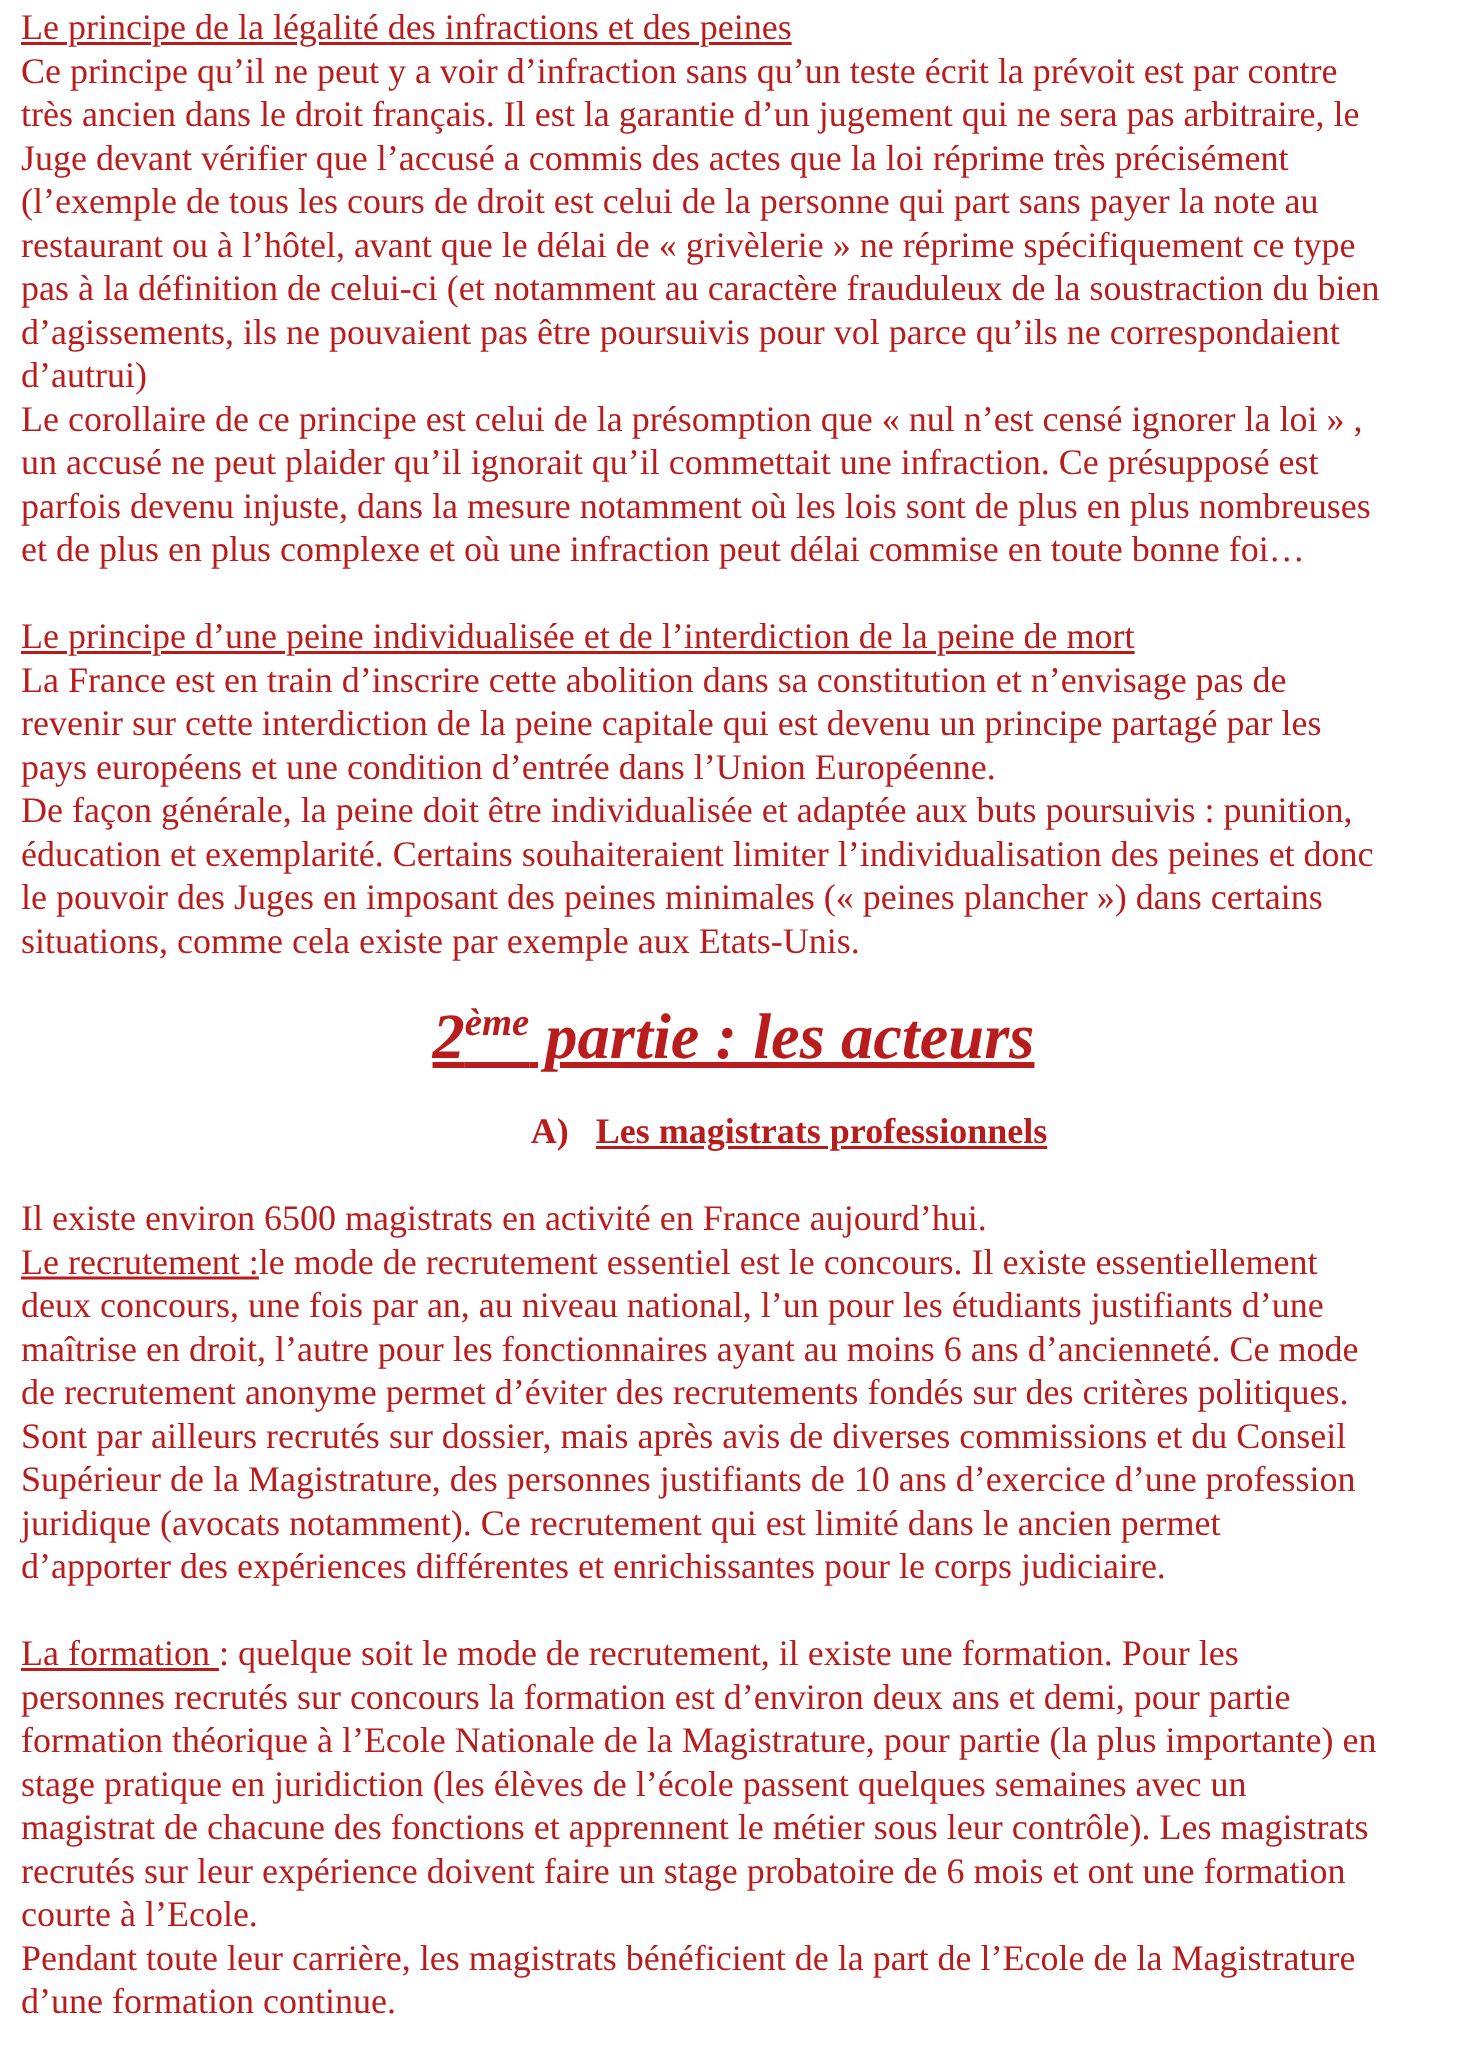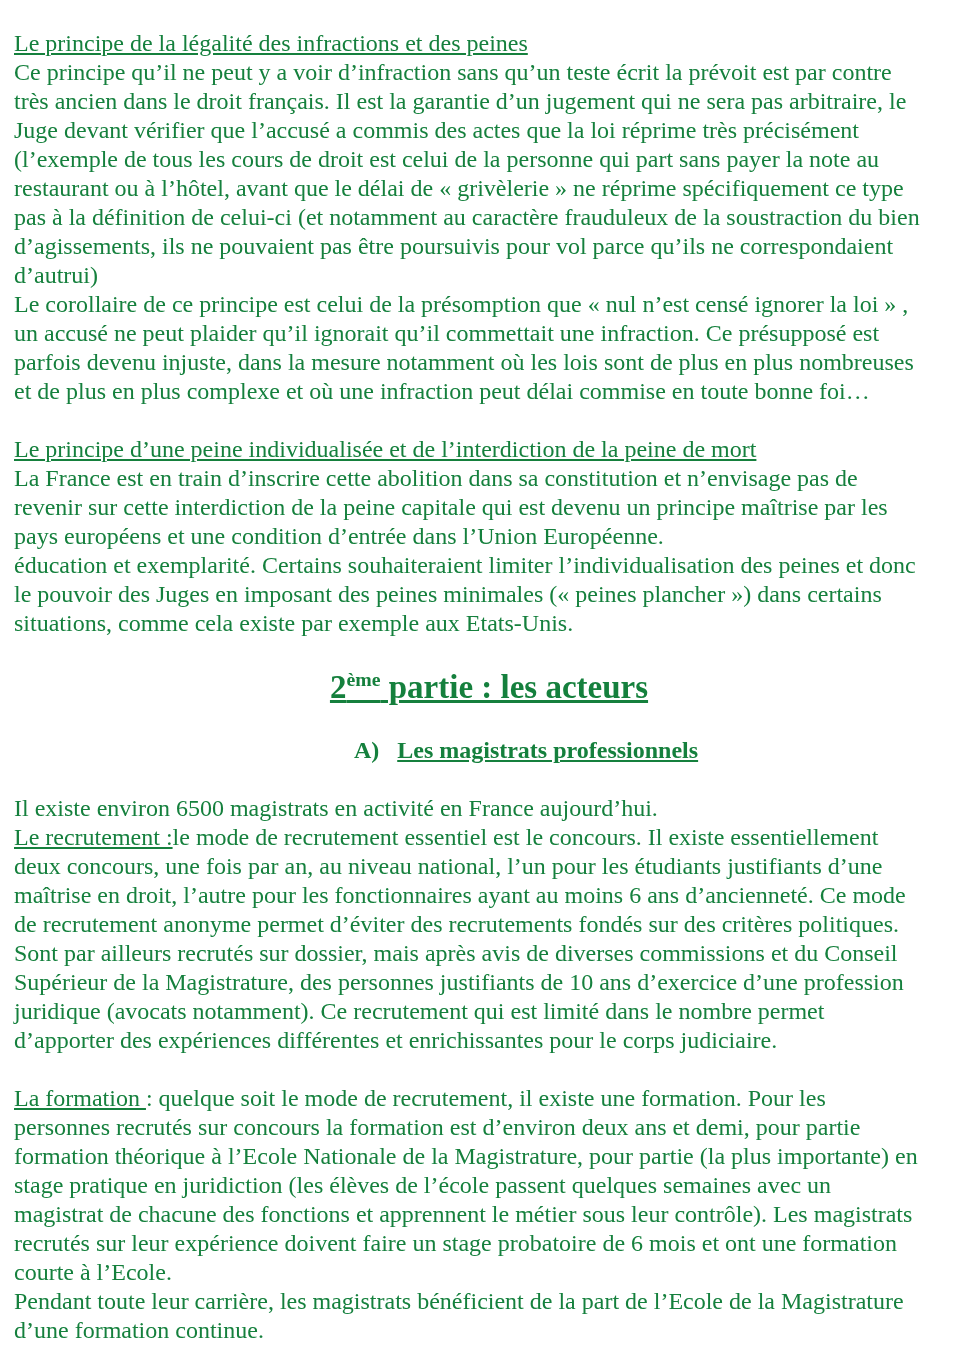--- a/index.html
+++ b/index.html
@@ -6,38 +6,39 @@
   body {
     width: 974px;
     height: 1363px;
     background: #ffffff;
     overflow: hidden;
   }
   .page {
     box-sizing: border-box;
     width: 974px;
     height: 1363px;
-    padding: 29px 10px 0 14px;
+    padding: 5px 10px 0 14px;
     font-family: "Liberation Serif", "DejaVu Serif", serif;
     font-size: 24px;
-    color: #15803d;
+    color: #b91c1c;
   }
   .line {
     height: 29px;
     line-height: 29px;
     white-space: pre;
   }
   .blank { height: 29px; }
   .u  { text-decoration: underline; }
   .b  { font-weight: bold; text-align: center; }
   .center { text-align: center; }
   .big {
-    font-size: 33px;
+    font-size: 43px;
     height: 40px;
     line-height: 40px;
+    font-style: italic;
   }
   sup {
     font-size: 60%;
     vertical-align: super;
     line-height: 0;
   }
   .tab { margin-left: 18px; }
 </style>
 </head>
 <body>
@@ -52,38 +53,39 @@
     <div class="line"><span>pas à la définition de celui-ci (et notamment au caractère frauduleux de la soustraction du bien</span></div>
     <div class="line"><span>d’agissements, ils ne pouvaient pas être poursuivis pour vol parce qu’ils ne correspondaient</span></div>
     <div class="line"><span>d’autrui)</span></div>
     <div class="line"><span>Le corollaire de ce principe est celui de la présomption que « nul n’est censé ignorer la loi » ,</span></div>
     <div class="line"><span>un accusé ne peut plaider qu’il ignorait qu’il commettait une infraction. Ce présupposé est</span></div>
     <div class="line"><span>parfois devenu injuste, dans la mesure notamment où les lois sont de plus en plus nombreuses</span></div>
     <div class="line"><span>et de plus en plus complexe et où une infraction peut délai commise en toute bonne foi…</span></div>
     <div class="line blank"></div>
     <div class="line u"><span>Le principe d’une peine individualisée et de l’interdiction de la peine de mort</span></div>
     <div class="line"><span>La France est en train d’inscrire cette abolition dans sa constitution et n’envisage pas de</span></div>
-    <div class="line"><span>revenir sur cette interdiction de la peine capitale qui est devenu un principe maîtrise par les</span></div>
+    <div class="line"><span>revenir sur cette interdiction de la peine capitale qui est devenu un principe partagé par les</span></div>
     <div class="line"><span>pays européens et une condition d’entrée dans l’Union Européenne.</span></div>
+    <div class="line"><span>De façon générale, la peine doit être individualisée et adaptée aux buts poursuivis : punition,</span></div>
     <div class="line"><span>éducation et exemplarité. Certains souhaiteraient limiter l’individualisation des peines et donc</span></div>
     <div class="line"><span>le pouvoir des Juges en imposant des peines minimales (« peines plancher ») dans certains</span></div>
     <div class="line"><span>situations, comme cela existe par exemple aux Etats-Unis.</span></div>
     <div class="line blank"></div>
     <div class="line center big b u"><span>2</span><sup>ème</sup><span> partie : les acteurs</span></div>
     <div class="line blank"></div>
     <div class="line b" style="padding-left: 74px;"><span>A)</span><span class="u tab">Les magistrats professionnels</span></div>
     <div class="line blank"></div>
     <div class="line"><span>Il existe environ 6500 magistrats en activité en France aujourd’hui.</span></div>
     <div class="line"><span class="u">Le recrutement :</span><span>le mode de recrutement essentiel est le concours. Il existe essentiellement</span></div>
     <div class="line"><span>deux concours, une fois par an, au niveau national, l’un pour les étudiants justifiants d’une</span></div>
     <div class="line"><span>maîtrise en droit, l’autre pour les fonctionnaires ayant au moins 6 ans d’ancienneté. Ce mode</span></div>
     <div class="line"><span>de recrutement anonyme permet d’éviter des recrutements fondés sur des critères politiques.</span></div>
     <div class="line"><span>Sont par ailleurs recrutés sur dossier, mais après avis de diverses commissions et du Conseil</span></div>
     <div class="line"><span>Supérieur de la Magistrature, des personnes justifiants de 10 ans d’exercice d’une profession</span></div>
-    <div class="line"><span>juridique (avocats notamment). Ce recrutement qui est limité dans le nombre permet</span></div>
+    <div class="line"><span>juridique (avocats notamment). Ce recrutement qui est limité dans le ancien permet</span></div>
     <div class="line"><span>d’apporter des expériences différentes et enrichissantes pour le corps judiciaire.</span></div>
     <div class="line blank"></div>
     <div class="line"><span class="u">La formation </span><span>: quelque soit le mode de recrutement, il existe une formation. Pour les</span></div>
     <div class="line"><span>personnes recrutés sur concours la formation est d’environ deux ans et demi, pour partie</span></div>
     <div class="line"><span>formation théorique à l’Ecole Nationale de la Magistrature, pour partie (la plus importante) en</span></div>
     <div class="line"><span>stage pratique en juridiction (les élèves de l’école passent quelques semaines avec un</span></div>
     <div class="line"><span>magistrat de chacune des fonctions et apprennent le métier sous leur contrôle). Les magistrats</span></div>
     <div class="line"><span>recrutés sur leur expérience doivent faire un stage probatoire de 6 mois et ont une formation</span></div>
     <div class="line"><span>courte à l’Ecole.</span></div>
     <div class="line"><span>Pendant toute leur carrière, les magistrats bénéficient de la part de l’Ecole de la Magistrature</span></div>

